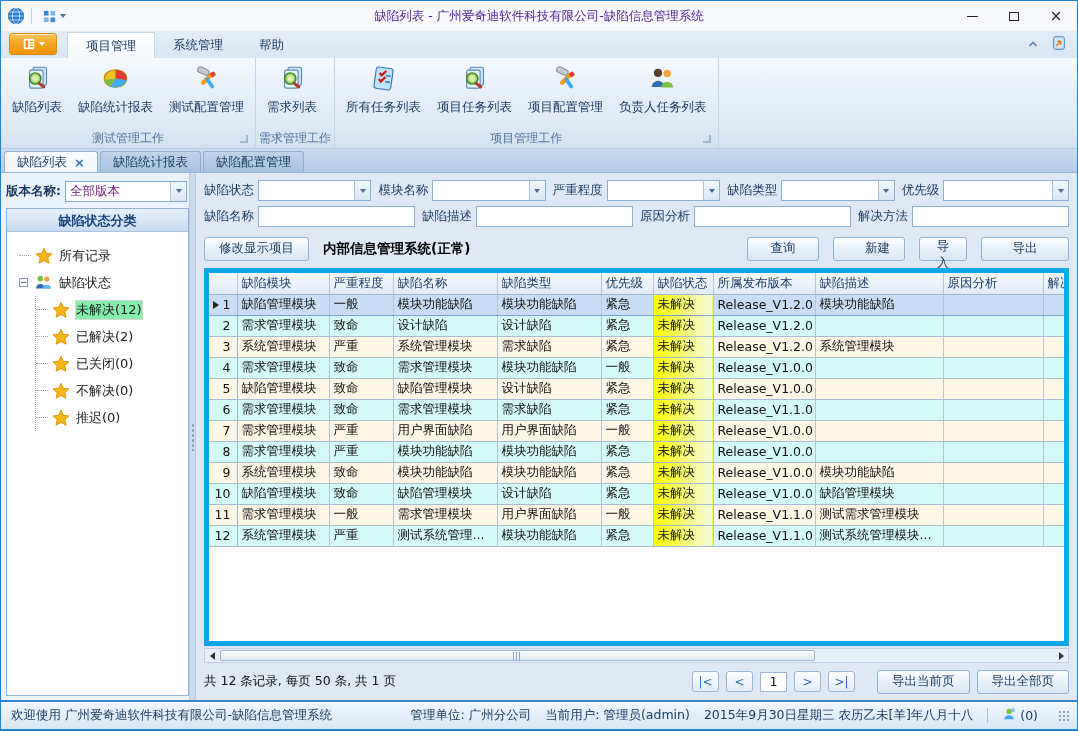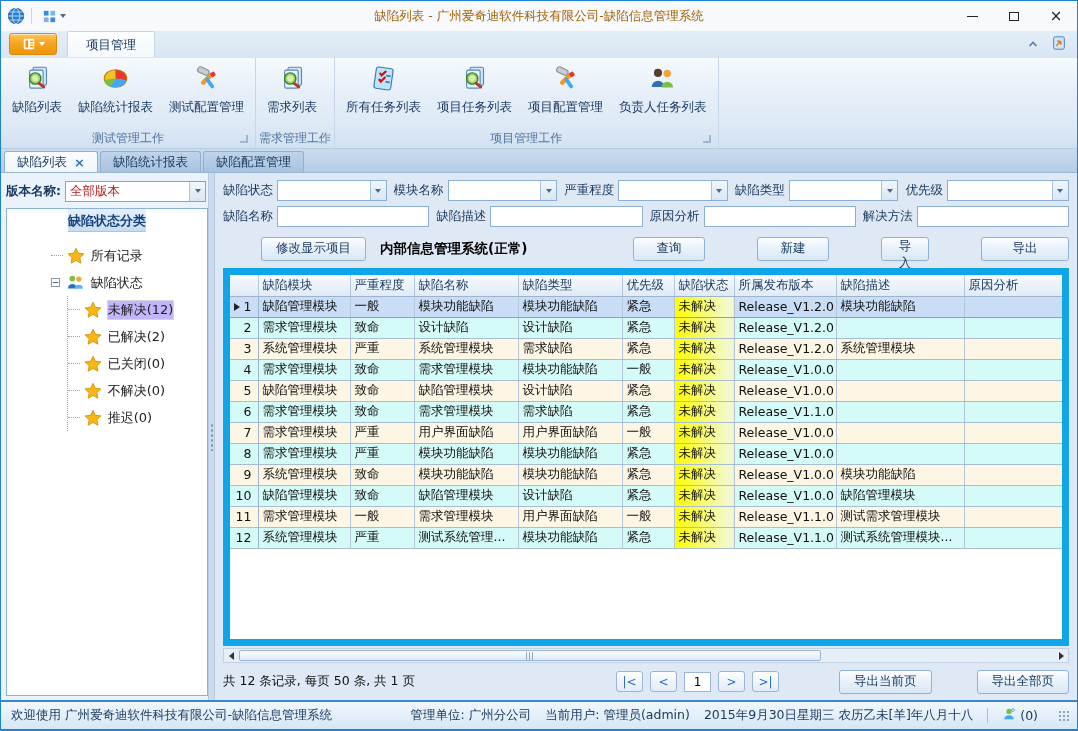--- a/index.html
+++ b/index.html
@@ -5,34 +5,34 @@
   * { margin:0; padding:0; box-sizing:border-box; }
   html,body { width:1078px; height:731px; font-family:"DejaVu Sans","Liberation Sans",sans-serif; }
   .window { width:1078px; height:731px; border:1px solid #1e82d2; border-bottom-width:2px;
             display:flex; flex-direction:column; background:#dfe9f5; overflow:hidden; }
 
   
   .titlebar { height:30px; background:#f7f9fc; display:flex; align-items:center; position:relative; padding-left:6px; flex:none; }
   .appicon { display:flex; margin-right:6px; }
   .tbsep { width:1px; height:16px; background:#c9d6e4; margin-right:6px; }
   .qat { display:flex; align-items:center; gap:3px; padding:2px 4px; border-radius:2px; }
-  .title { position:absolute; left:0; right:0; text-align:center; font-size:12.5px; color:#a16207; pointer-events:none; }
+  .title { position:absolute; left:0; right:0; text-align:center; font-size:12.5px; color:#4c1d95; pointer-events:none; }
   .wincontrols { margin-left:auto; display:flex; z-index:2; }
   .wc { width:42px; height:29px; display:flex; align-items:center; justify-content:center; color:#222; font-size:15px; }
   .g-min { width:11px; height:1px; background:#222; display:block; }
   .g-max { width:10px; height:9px; border:1px solid #222; display:block; }
 
   
   .tabrow { height:27px; background:linear-gradient(#e4eef8,#d8e5f3); display:flex; align-items:flex-end; flex:none; }
   .appbtn { width:48px; height:22px; margin:0 10px 2px 8px; align-self:center;
             background:linear-gradient(#fdc65e,#f5a623 45%,#ef9405); border:1px solid #d98b0c; border-radius:3px;
             display:flex; align-items:center; justify-content:center; gap:3px; box-shadow:inset 0 1px 0 rgba(255,255,255,.55); }
   .tri { width:0; height:0; border-left:3.5px solid transparent; border-right:3.5px solid transparent; border-top:4px solid #4a6a94; display:inline-block; }
   .tri.white { border-top-color:#fff; }
-  #ribbon-tabs { display:flex; height:100%; align-items:flex-end;flex-direction:column; }
+  #ribbon-tabs { display:flex; height:100%; align-items:flex-end; }
   .rtab { padding:0 18px; height:26px; line-height:26px; font-size:12.5px; color:#17375e; }
   .rtab.active { background:linear-gradient(#fdfeff,#f4f9fd); border:1px solid #c4d6e9; border-bottom:none; border-radius:2px 2px 0 0; }
   .tabrow-right { margin-left:auto; align-self:center; display:flex; align-items:center; gap:12px; padding-right:10px; }
 
   
   .ribbon { height:91px; background:linear-gradient(#f6fafe,#e9f1fa 30%,#dde9f5 75%,#d2e1f1);
             border-bottom:1px solid #b9cde2; display:flex; flex:none; }
   .rgroup { display:flex; flex-direction:column; border-right:1px solid #c6d6e8; padding:2px 3px 0; }
   .rbtns { flex:1; display:flex; align-items:flex-start; padding-top:2px; }
   .rbtn { display:flex; flex-direction:column; align-items:center; padding:3px 8px; border-radius:3px; }
@@ -46,57 +46,57 @@
              border-bottom:1px solid #98b6d6; flex:none; }
   .dtab { height:21px; padding:0 12px; margin-right:2px; font-size:12.5px; color:#17375e;
           background:linear-gradient(#c0d4ea,#a7c2e0); border:1px solid #8fb0d2; border-bottom:none;
           border-radius:3px 3px 0 0; display:flex; align-items:center; gap:7px; }
   .dtab.active { background:linear-gradient(#fbfdfe,#eef5fb); }
   .dclose { color:#2a6fc0; font-size:13px; font-weight:bold; line-height:1; }
 
   
   .content { flex:1; display:flex; overflow:hidden; background:#dfe9f5; }
 
-  .sidebar { width:207px; flex:none; display:flex; flex-direction:column; background:#eaf2fb; padding:4px 0 4px 5px; }
+  .sidebar { width:188px; flex:none; display:flex; flex-direction:column; background:#eaf2fb; padding:4px 0 4px 5px; }
   .version-row { display:flex; align-items:center; height:28px; gap:4px; padding-right:2px; flex:none; }
   .vlabel { font-weight:bold; color:#17375e; font-size:12.5px; white-space:nowrap; }
   .combo { flex:1; height:21px; background:#fff; border:1px solid #7fa8cc; display:flex; align-items:center; min-width:0; }
-  .combo .cval { flex:1; padding:0 4px; font-size:12.5px; color:#b91c1c; white-space:nowrap; overflow:hidden; }
+  .combo .cval { flex:1; padding:0 4px; font-size:12.5px; color:#701a75; white-space:nowrap; overflow:hidden; }
   .carrow { width:16px; height:100%; background:linear-gradient(#f2f7fc,#d8e6f4); border-left:1px solid #aac4de;
             display:flex; align-items:center; justify-content:center; flex:none; }
-  .treepanel { flex:1; margin-top:3px; border:1px solid #8cb2d8; display:flex; flex-direction:column; background:#fff; overflow:hidden;align-items:center; }
+  .treepanel { flex:1; margin-top:3px; border:1px solid #8cb2d8; display:flex; flex-direction:column; background:#fff; overflow:hidden; }
   .treeheader { height:23px; line-height:23px; text-align:center; font-weight:bold; color:#17427e; font-size:13px;
                 background:linear-gradient(#e7f1fb,#c7dcf1); border-bottom:1px solid #a8c6e2; flex:none; }
   .tree { flex:1; padding:10px 2px 2px 12px; overflow:hidden; }
   .titem { display:flex; align-items:center; height:27px; font-size:13px; color:#222; white-space:nowrap; }
   .stub { width:12px; border-top:1px dotted #98a8b8; margin-right:4px; flex:none; }
   .exp { width:9px; height:9px; border:1px solid #8a9ab0; background:#fff; line-height:7px; font-size:9px;
          text-align:center; color:#333; margin-right:6px; flex:none; }
   .ticon { margin-right:6px; display:flex; flex:none; }
   .tchildren { margin-left:16px; border-left:1px dotted #98a8b8; }
-  .tsel .tlabel { background:#c4b5fd; outline:1px solid #d6d6d6; }
+  .tsel .tlabel { background:#86efac; outline:1px solid #d6d6d6; }
 
   .splitter { width:7px; flex:none; background:#ccdcee; border-left:1px solid #b6cbe2; border-right:1px solid #b6cbe2;
               display:flex; align-items:center; justify-content:center; }
   .grip { width:4px; height:28px; background:radial-gradient(circle,#7d95ad 1px,transparent 1.3px); background-size:4px 5px; }
 
   .main { flex:1; display:flex; flex-direction:column; padding:7px 8px 0 8px; overflow:hidden; }
   .frow { display:flex; gap:7px; margin-bottom:5px; flex:none; }
   .fpair { flex:1; display:flex; align-items:center; gap:4px; min-width:0; }
   .flabel { font-size:12.5px; color:#17375e; white-space:nowrap; }
   .fcombo { flex:1; height:21px; background:#fff; border:1px solid #8cb0d4; display:flex; justify-content:flex-end; min-width:0; }
   .finput { flex:1; height:21px; border:1px solid #8cb0d4; min-width:0; padding:0 3px; font:12px "DejaVu Sans",sans-serif; }
 
   .toolbar { display:flex; align-items:center; height:33px; margin-bottom:3px; gap:10px; flex:none; }
   .btn { height:24px; padding:0 14px; background:linear-gradient(#fdfeff,#e9f2fa 45%,#d9e7f5);
-         border:1px solid #8fb3d8; border-radius:3px; color:#17375e; font:12.5px "DejaVu Sans",sans-serif; cursor:default;margin-left:38px; }
+         border:1px solid #8fb3d8; border-radius:3px; color:#17375e; font:12.5px "DejaVu Sans",sans-serif; cursor:default; }
   .sys { font-weight:bold; font-size:13.5px; color:#000; margin-left:4px; }
   .spacer { flex:1; }
 
-  .tablewrap { flex:1; border:7px solid #0ea5e9; background:#fff; overflow:hidden; }
+  .tablewrap { flex:1; border:5px solid #0ea5e9; background:#fff; overflow:hidden; }
   table { border-collapse:collapse; table-layout:fixed; width:914px; }
   th { height:21px; background:linear-gradient(#f7fafd,#e0eaf6); border-right:1px solid #b5c9de; border-bottom:1px solid #9db5cc;
        font-size:12.5px; font-weight:normal; color:#17375e; text-align:left; padding:0 4px; white-space:nowrap; overflow:hidden; }
   td { height:21px; border-right:1px solid #b3c6da; border-bottom:1px solid #a7bdd2; font-size:12.5px; color:#101010;
        padding:0 4px; white-space:nowrap; overflow:hidden; }
   tr.cyan td { background:#d5fbf8; }
   tr.cream td { background:#fdf6e4; }
   td.rn { background:#e9f1fa; text-align:right; padding-right:6px; position:relative; border-right:1px solid #9db5cc; }
   tr.sel td { background:#c9def6; border-bottom-color:#7ba3cc; }
   tr td.scell { background:linear-gradient(90deg,#fdfd00,#f3f9cf 92%); }
@@ -462,21 +462,21 @@
             </div>
           </div>
         </div>
 
       <div class="toolbar">
         <button class="btn">修改显示项目</button>
         <span class="sys">内部信息管理系统(正常)</span>
         <span class="spacer"></span>
         <span id="toolbar-buttons" style="display:flex;gap:14px;">
             <button class="btn" style="width: 72px;">查询</button>
-            <button class="btn" style="width: 72px;">新建</button>
+            <button class="btn" style="width: 72px; text-align: right;">新建</button>
             <button class="btn" style="width: 48px;">导入</button>
             <button class="btn" style="width: 88px;">导出</button>
           </span>
       </div>
 
       <div class="tablewrap">
         <table id="grid">
             <colgroup>
               <col style="width: 28px;">
               <col style="width: 92px;">

